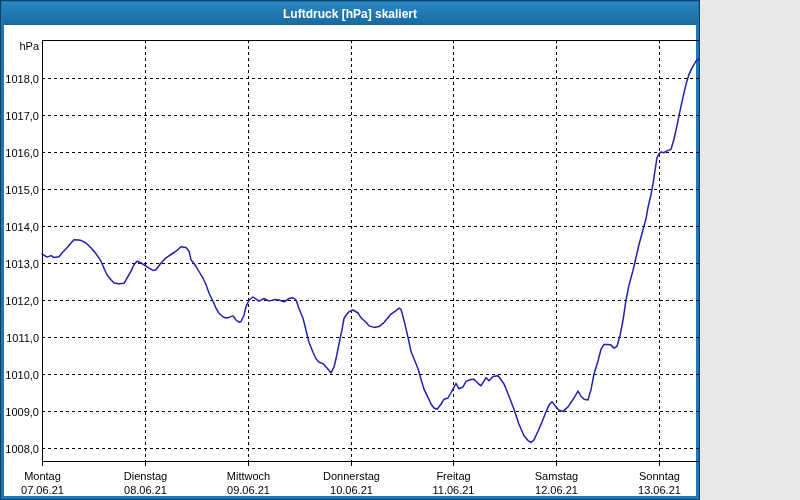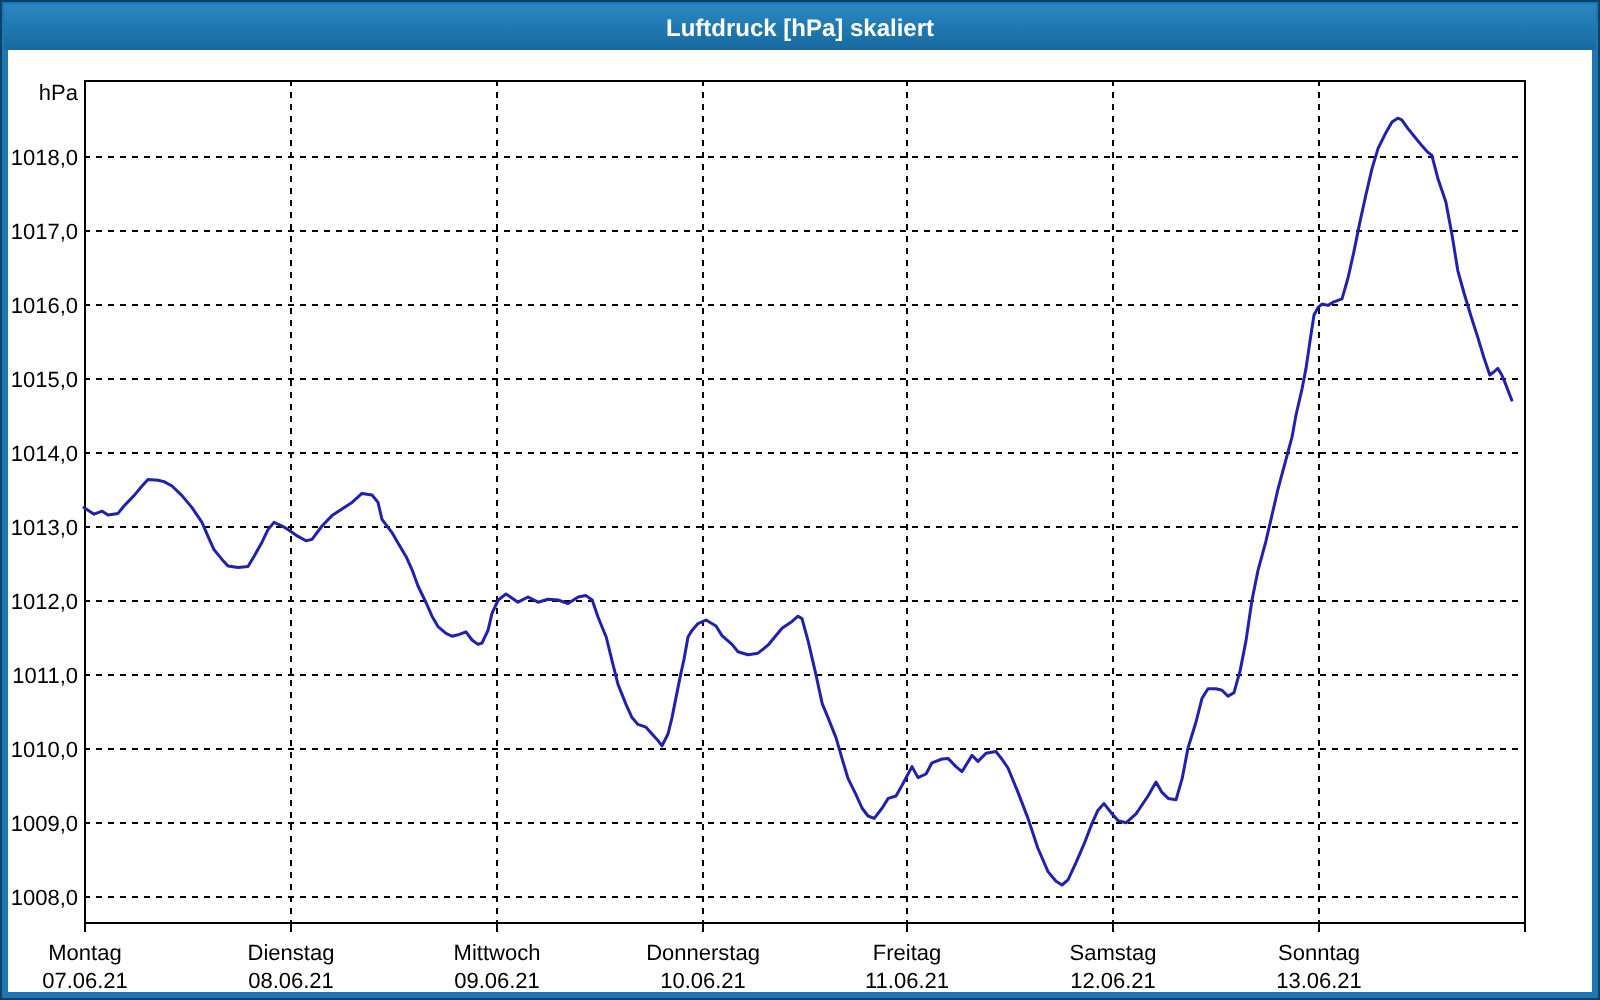--- a/index.html
+++ b/index.html
@@ -1,17 +1,17 @@
 <!DOCTYPE html>
 <html><head>
 <meta charset="utf-8">
 <style>
   html,body{margin:0;padding:0;background:#e8e8e8;}
   .window{
-    position:relative;width:800px;height:500px;box-sizing:border-box;
+    position:relative;width:700px;height:500px;box-sizing:border-box;
     background:#ffffff;border:1px solid #0a4268;
     font-family:"Liberation Sans",sans-serif;
     overflow:hidden;
   }
   .titlebar{
     position:absolute;top:1px;left:1px;right:1px;height:23px;
     display:flex;align-items:center;justify-content:center;
     background:linear-gradient(#2a87c2,#176a9f);
   }
   .titlebar .title{

